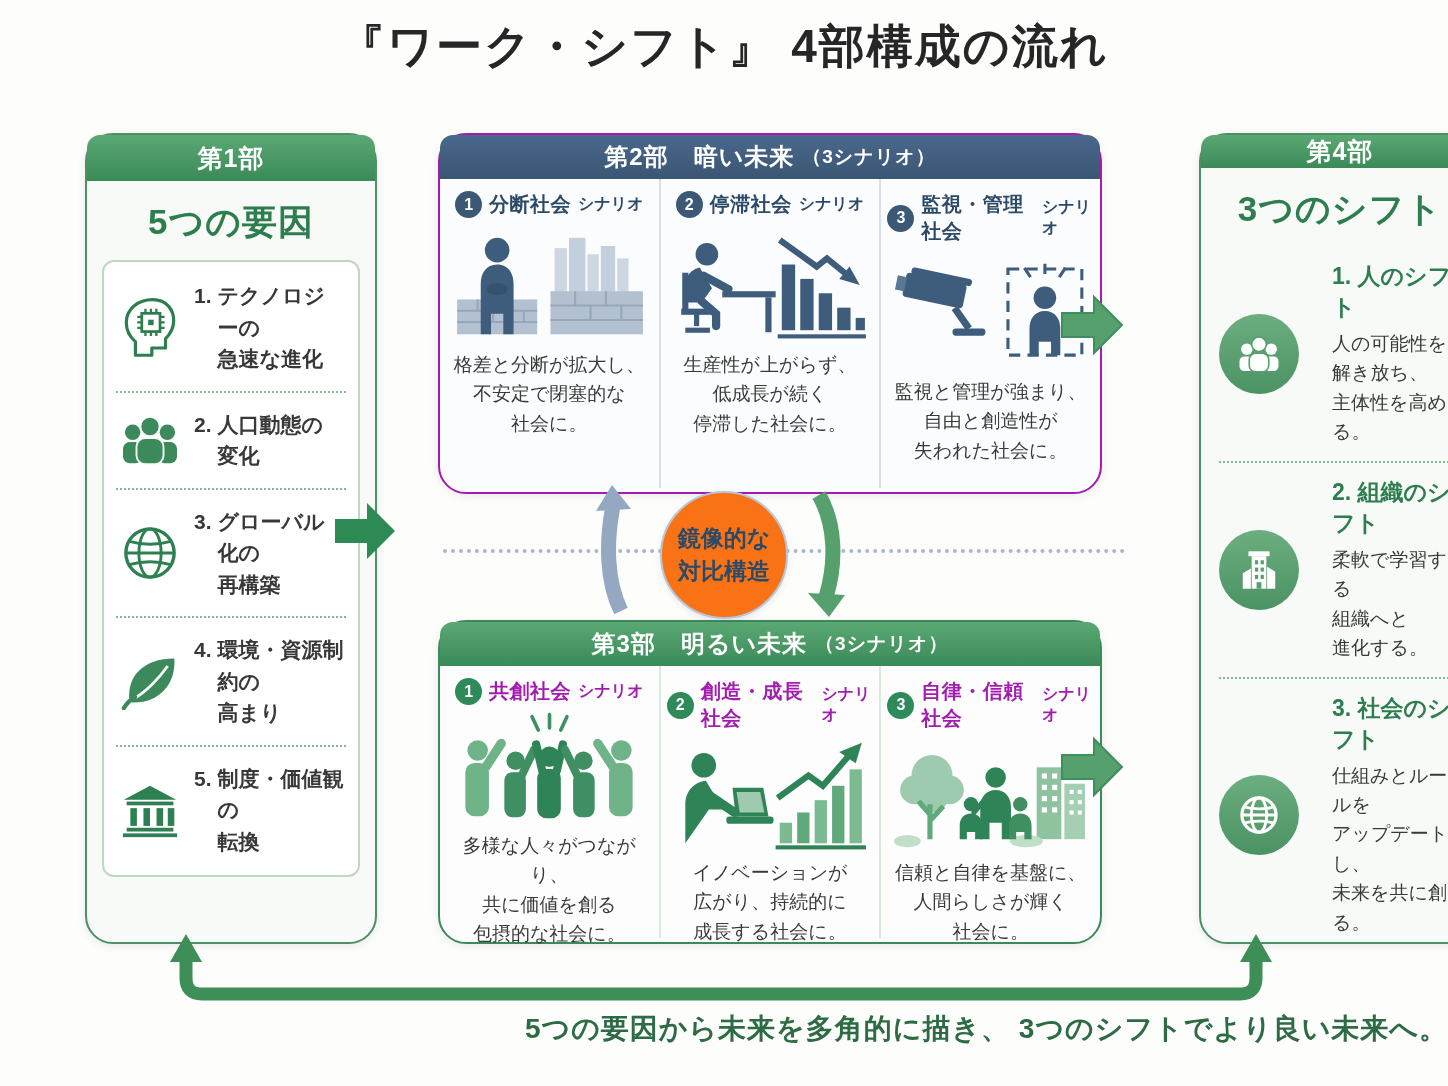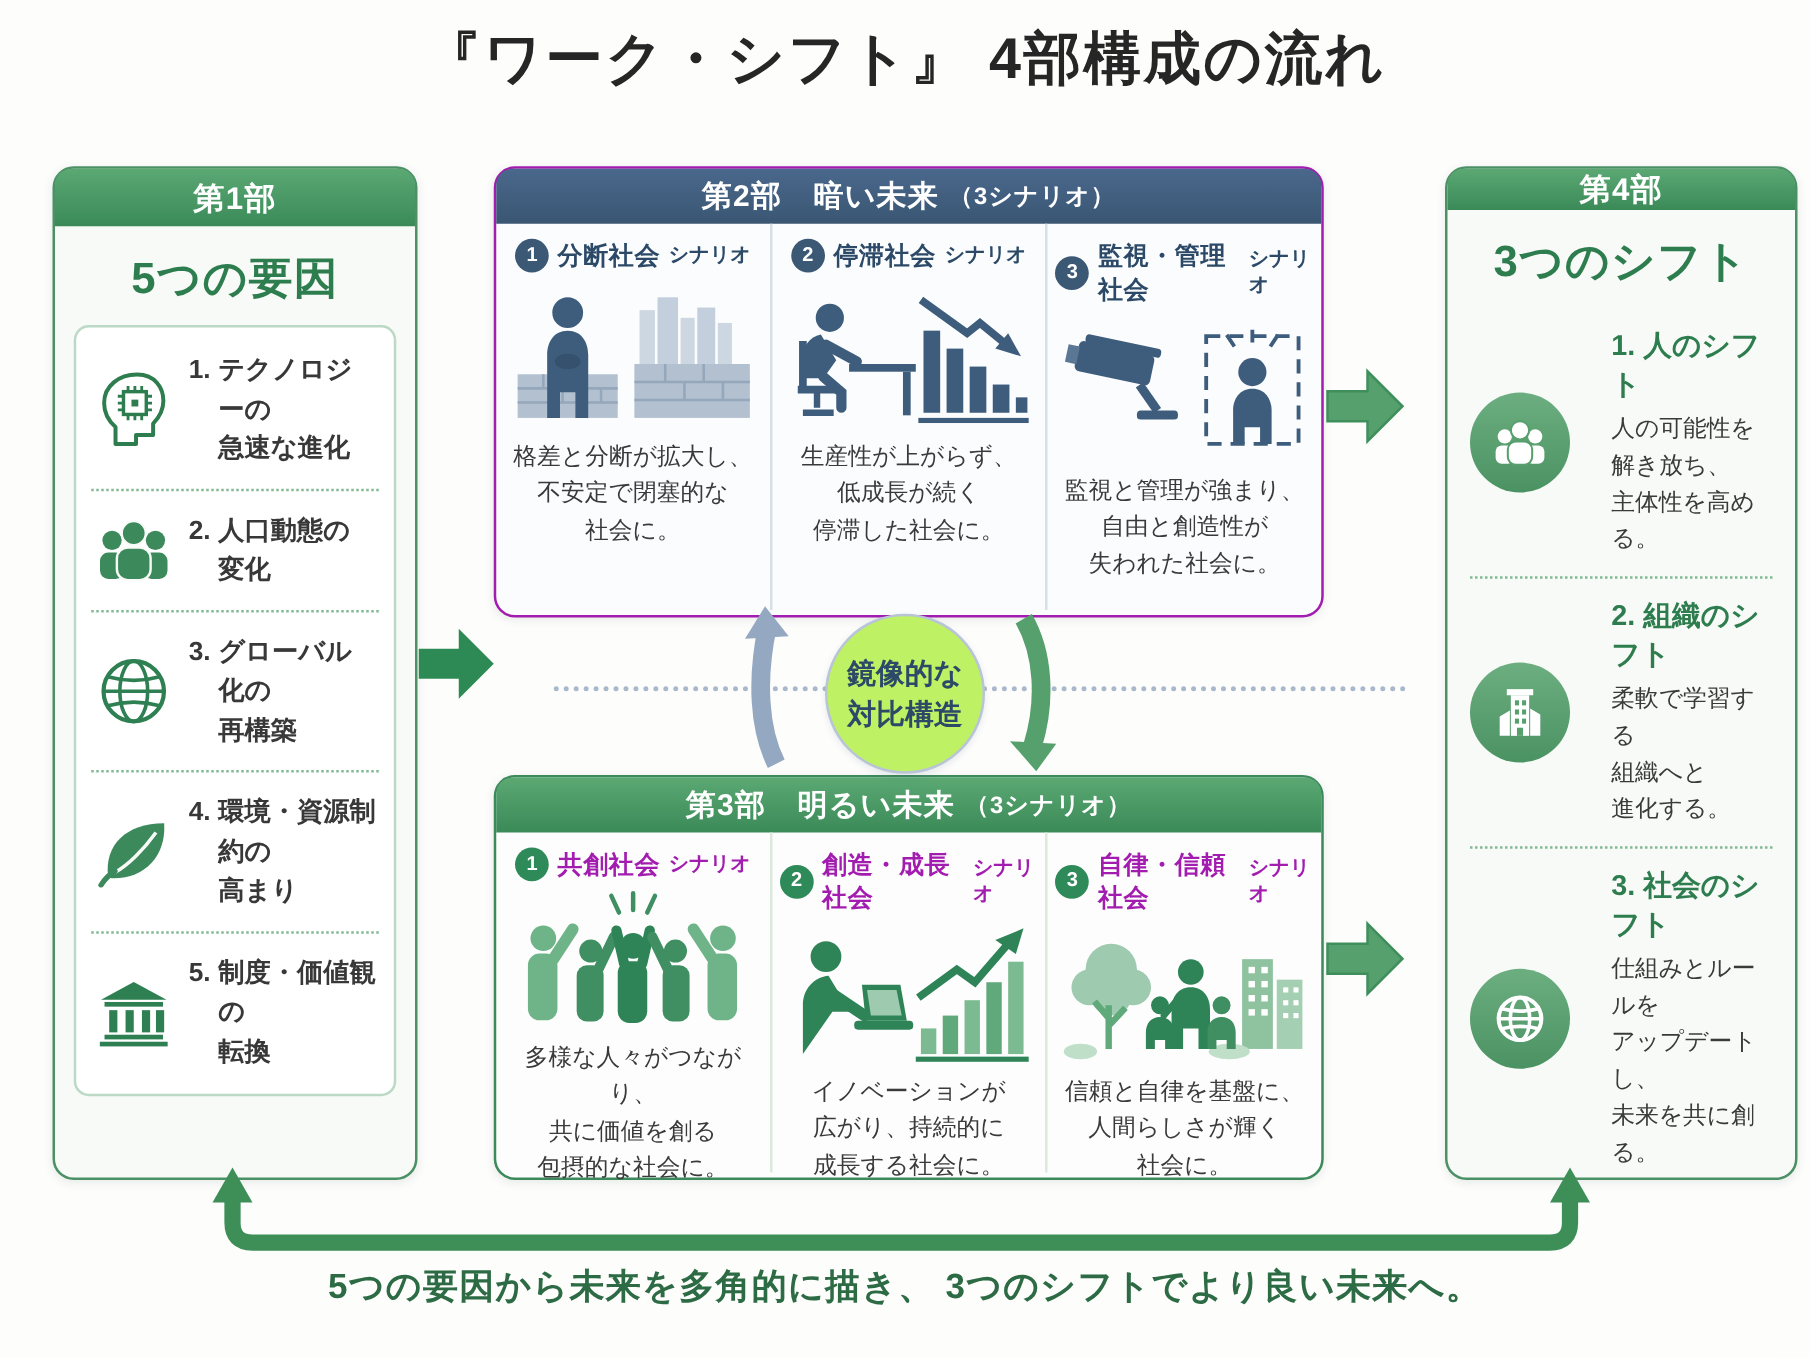--- a/index.html
+++ b/index.html
@@ -7,21 +7,21 @@
     position:relative;width:1448px;height:1086px;background:#fdfdfc;
     font-family:"Liberation Sans","DejaVu Sans",sans-serif;overflow:hidden;
   }
   .pre{white-space:pre-line;}
   
   .page-title{
     position:absolute;top:16px;left:0;width:100%;text-align:center;
     font-size:46px;font-weight:bold;color:#262626;letter-spacing:2px;margin:0;
   }
   
-  .panel{position:absolute;border-radius:17px;box-shadow:0 2px 8px rgba(40,80,60,.10);}
+  .panel{position:absolute;border-radius:28px;box-shadow:0 2px 8px rgba(40,80,60,.10);margin-left:43px;}
   .side-panel{background:#f7faf7;border:2px solid #4c9166;}
   .panel-head{
     height:46px;display:flex;align-items:center;justify-content:center;gap:8px;
     border-radius:13px 13px 0 0;color:#fff;font-weight:bold;font-size:25px;letter-spacing:1px;
   }
   .green-head{background:linear-gradient(180deg,#5ba873 0%,#3a8a58 100%);}
   .slate-head{background:linear-gradient(180deg,#4a688c 0%,#3a5673 100%);}
   .head-note{font-size:19px;font-weight:bold;}
   .side-title{
     text-align:center;font-size:35px;font-weight:bold;color:#2e7d4f;
@@ -80,30 +80,30 @@
   .shift-text{min-width:0;}
   .shift-title{font-size:23px;font-weight:bold;color:#2e7d4f;margin-bottom:6px;}
   .shift-desc{font-size:19px;font-weight:500;color:#3a3a3a;line-height:1.55;}
   
   .mirror-dotline{
     position:absolute;left:443px;top:549px;width:682px;height:0;
     border-top:4px dotted #a9b8cc;z-index:1;
   }
   .mirror-circle{
     position:absolute;left:660px;top:491px;width:124px;height:124px;border-radius:50%;
-    background:#bef264;border:2px solid #b9c5d6;z-index:2;
+    background:#f97316;border:2px solid #b9c5d6;z-index:2;
     display:flex;align-items:center;justify-content:center;text-align:center;
     font-size:23px;font-weight:bold;color:#2c4a68;line-height:1.45;
     box-shadow:0 2px 6px rgba(60,80,110,.12);
   }
   .connector-svg{position:absolute;left:555px;top:483px;z-index:2;pointer-events:none;}
   .overlay-svg{position:absolute;left:0;top:0;z-index:3;pointer-events:none;}
   
   .footer-note{
-    position:absolute;top:1010px;left:0;width:100%;text-align:center;
+    position:absolute;top:1010px;left:0;width:100%;text-align:right;
     font-size:28px;font-weight:bold;color:#2d6b45;letter-spacing:1px;
   }
 </style>
 </head>
 <body>
 
 <div class="canvas">
 
   <h1 class="page-title">『ワーク・シフト』 4部構成の流れ</h1>
 

